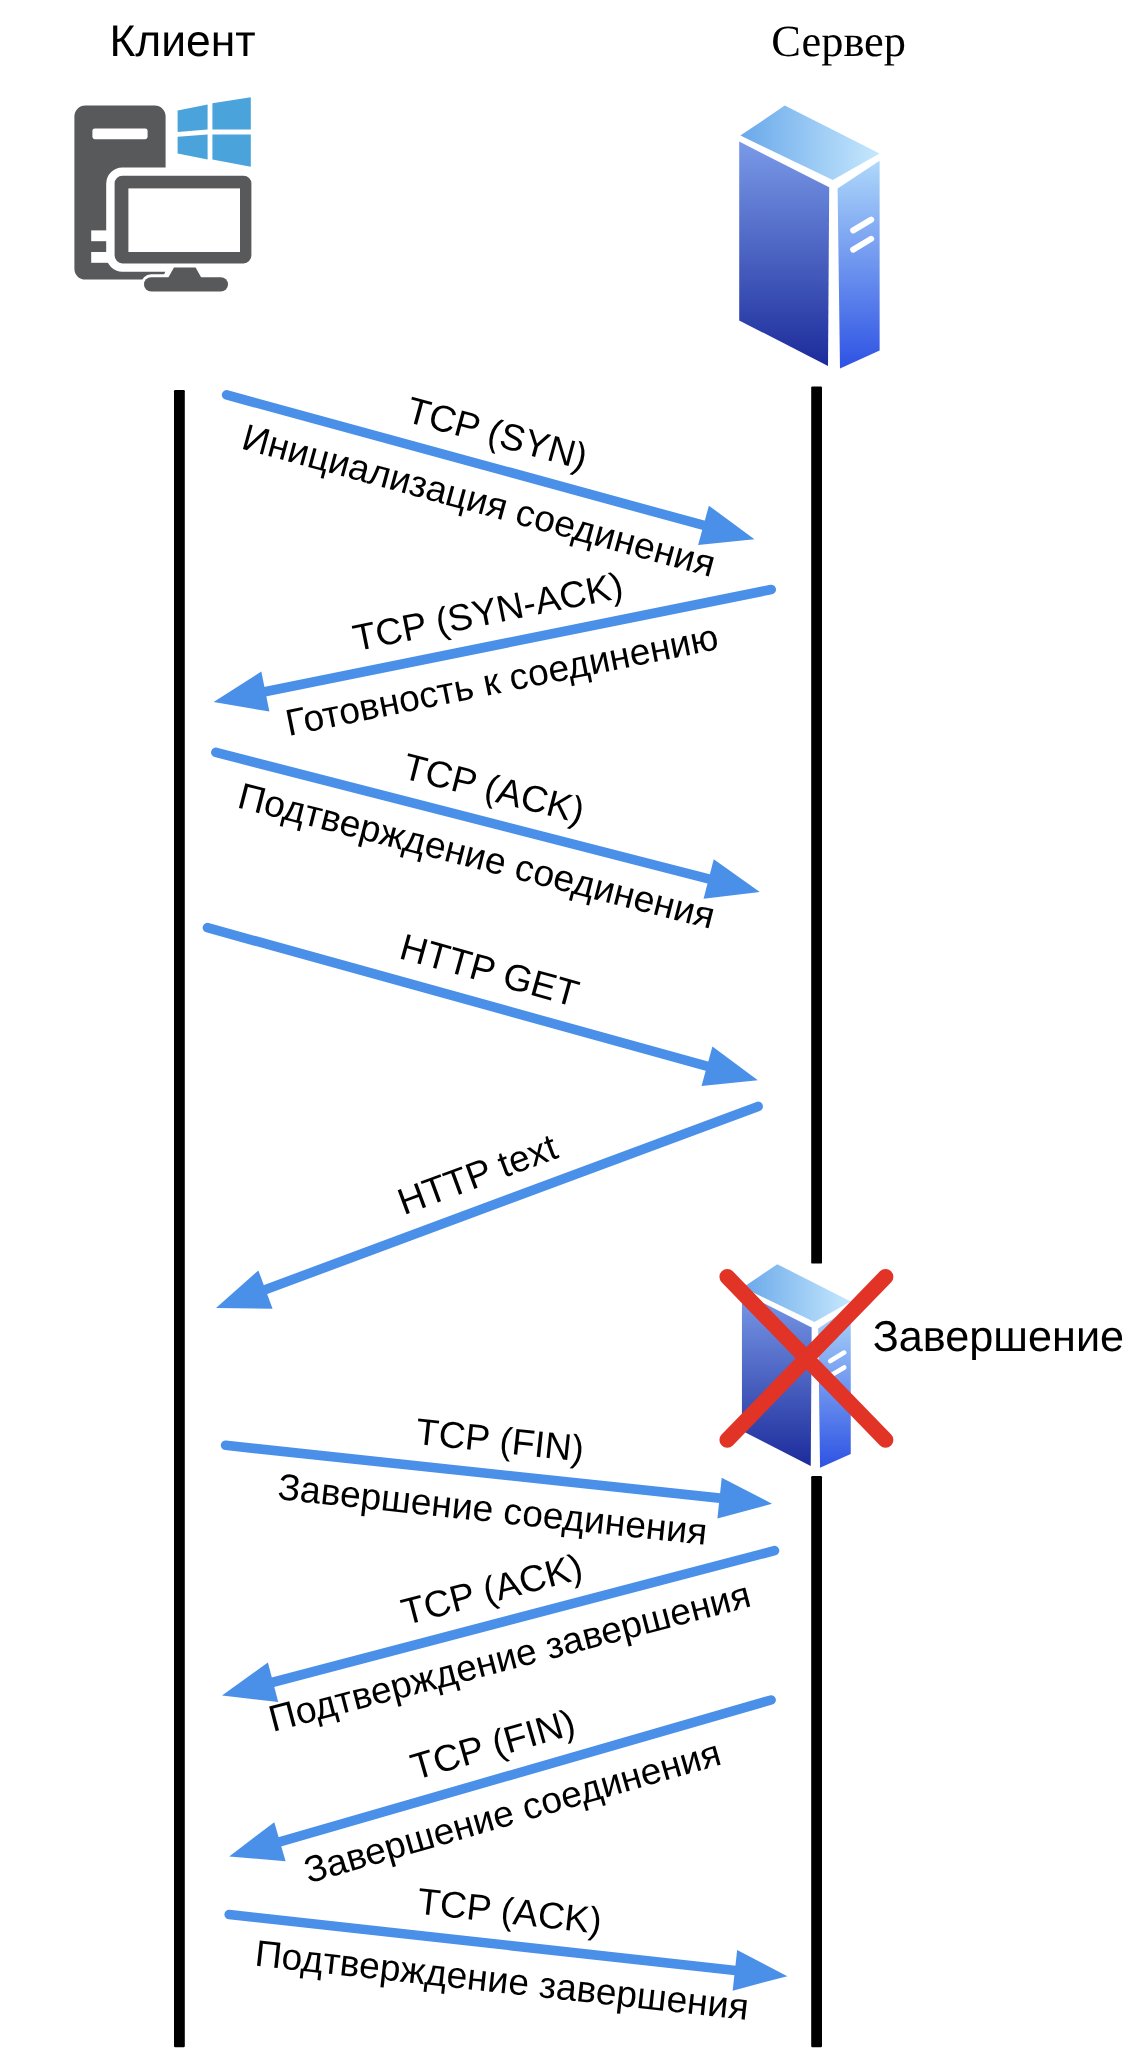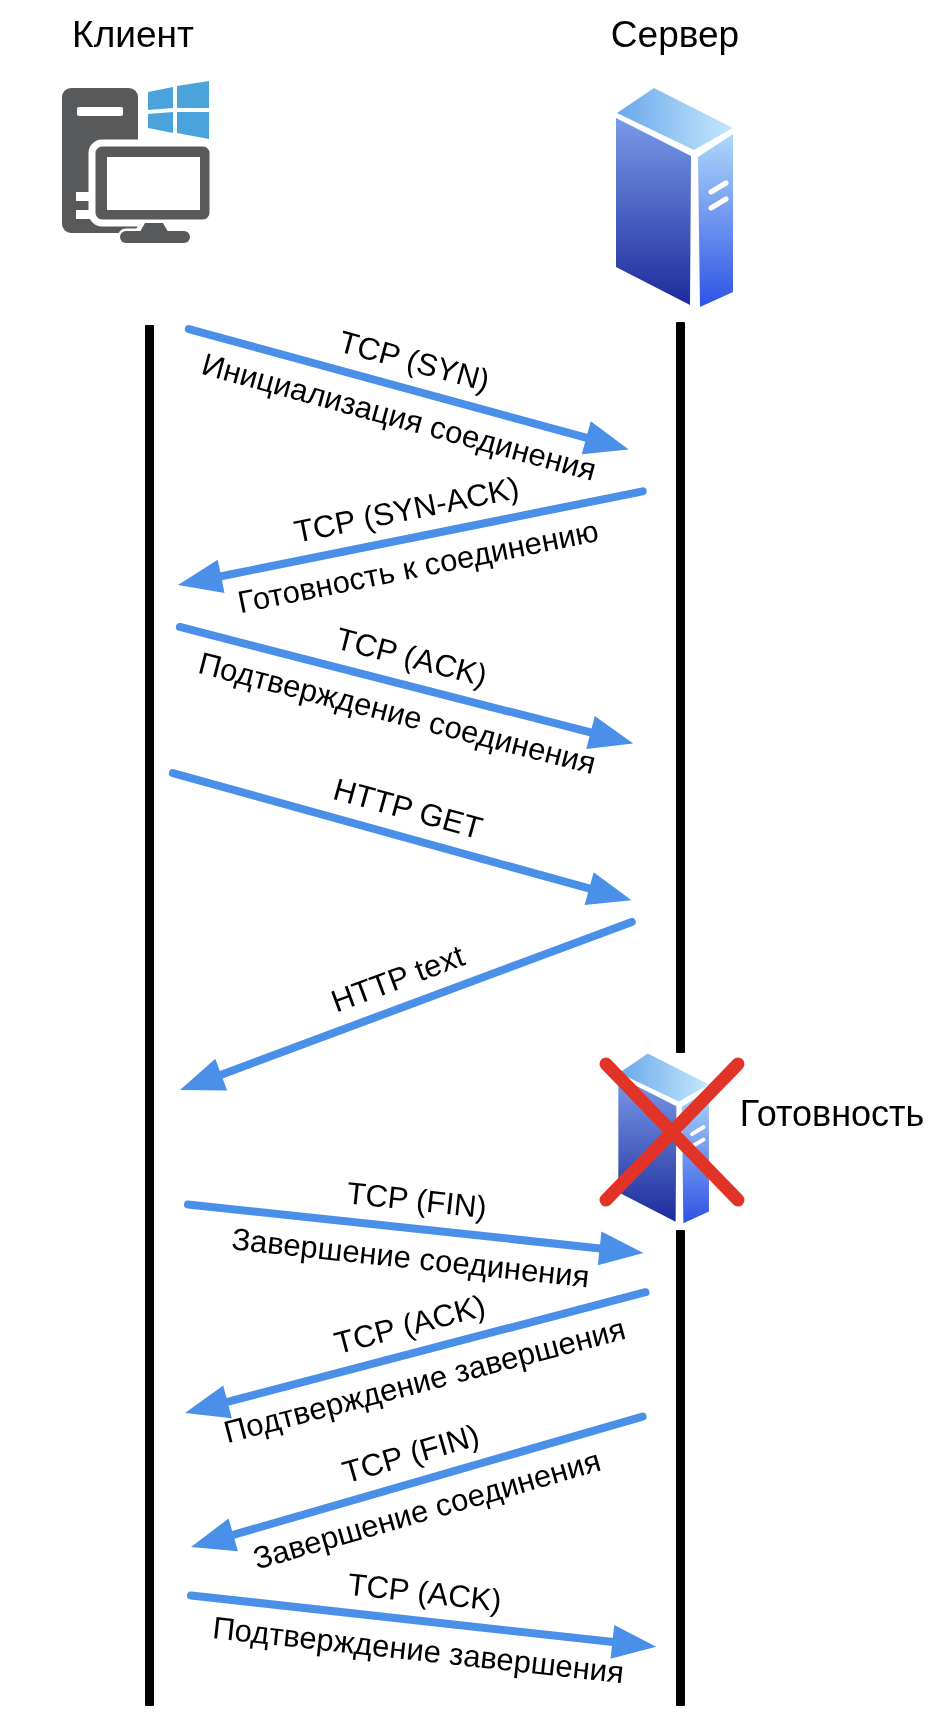--- a/index.html
+++ b/index.html
@@ -9,21 +9,21 @@
     --winblue:#4aa4db;
     --redx:#e23327;
   }
   html,body{margin:0;padding:0;background:#fff;}
   #page{
     position:relative;width:950px;height:1714px;background:#ffffff;
     font-family:"Liberation Sans","DejaVu Sans",sans-serif;color:var(--ink);
     overflow:hidden;
   }
   .actor-label{
-    position:absolute;font-size:37px;text-align:center;white-space:nowrap;color:var(--ink);
+    position:absolute;font-size:37px;text-align:right;white-space:nowrap;color:var(--ink);
   }
   .lifeline{
     position:absolute;width:9px;background:#000;border-radius:1px;
   }
   #lifeline-client{left:145px;top:325px;height:1381px;}
   #lifeline-server-upper{left:676px;top:322px;height:731px;}
   #lifeline-server-lower{left:676px;top:1230px;height:476px;}
 
   .icon-abs{position:absolute;}
 
@@ -52,21 +52,21 @@
     position:absolute;left:722px;top:1092px;width:220px;text-align:center;
     font-size:36px;line-height:1.2;color:var(--ink);
   }
 </style>
 </head>
 <body>
 
 <div id="page">
 
   <div class="actor-label" style="left:53px;top:14px;width:160px;">Клиент</div>
-  <div class="actor-label" style="left:595px;top:14px;width:160px;">Сервер</div>
+  <div class="actor-label" style="left:595px;top:14px;width:160px;font-family:Liberation Serif, serif;">Сервер</div>
 
   <svg class="icon-abs" style="left:60px;top:75px;" width="155" height="170" viewBox="0 0 155 170" aria-hidden="true">
     <rect x="2" y="13" width="76" height="145" rx="9" fill="#58595b"></rect>
     <rect x="17" y="32" width="46" height="9" rx="2" fill="#ffffff"></rect>
     <rect x="16" y="117" width="22" height="9" fill="#ffffff"></rect>
     <rect x="16" y="135" width="22" height="9" fill="#ffffff"></rect>
     <rect x="32" y="68" width="121" height="80" rx="10" fill="#58595b" stroke="#ffffff" stroke-width="7"></rect>
     <rect x="47" y="82" width="93" height="53" fill="#ffffff"></rect>
     <path d="M85,148 h18 l8,14 h-34 z" fill="#58595b" stroke="#ffffff" stroke-width="6"></path>
     <rect x="60" y="156" width="70" height="12" rx="6" fill="#58595b" stroke="#ffffff" stroke-width="5"></rect>
@@ -181,16 +181,16 @@
     </g>
   </svg>
   <svg class="icon-abs" style="left:598px;top:1056px;" width="148" height="152" viewBox="0 0 148 152" aria-hidden="true">
     <g stroke="#e23327" stroke-width="13" stroke-linecap="round">
       <line x1="8" y1="8" x2="140" y2="144"></line>
       <line x1="140" y1="8" x2="8" y2="144"></line>
     </g>
   </svg>
 
   <div id="session-end-label">
-    <div>Готовность</div>
+    <div>Завершение</div>
   </div>
 
 </div>
 
 </body></html>

